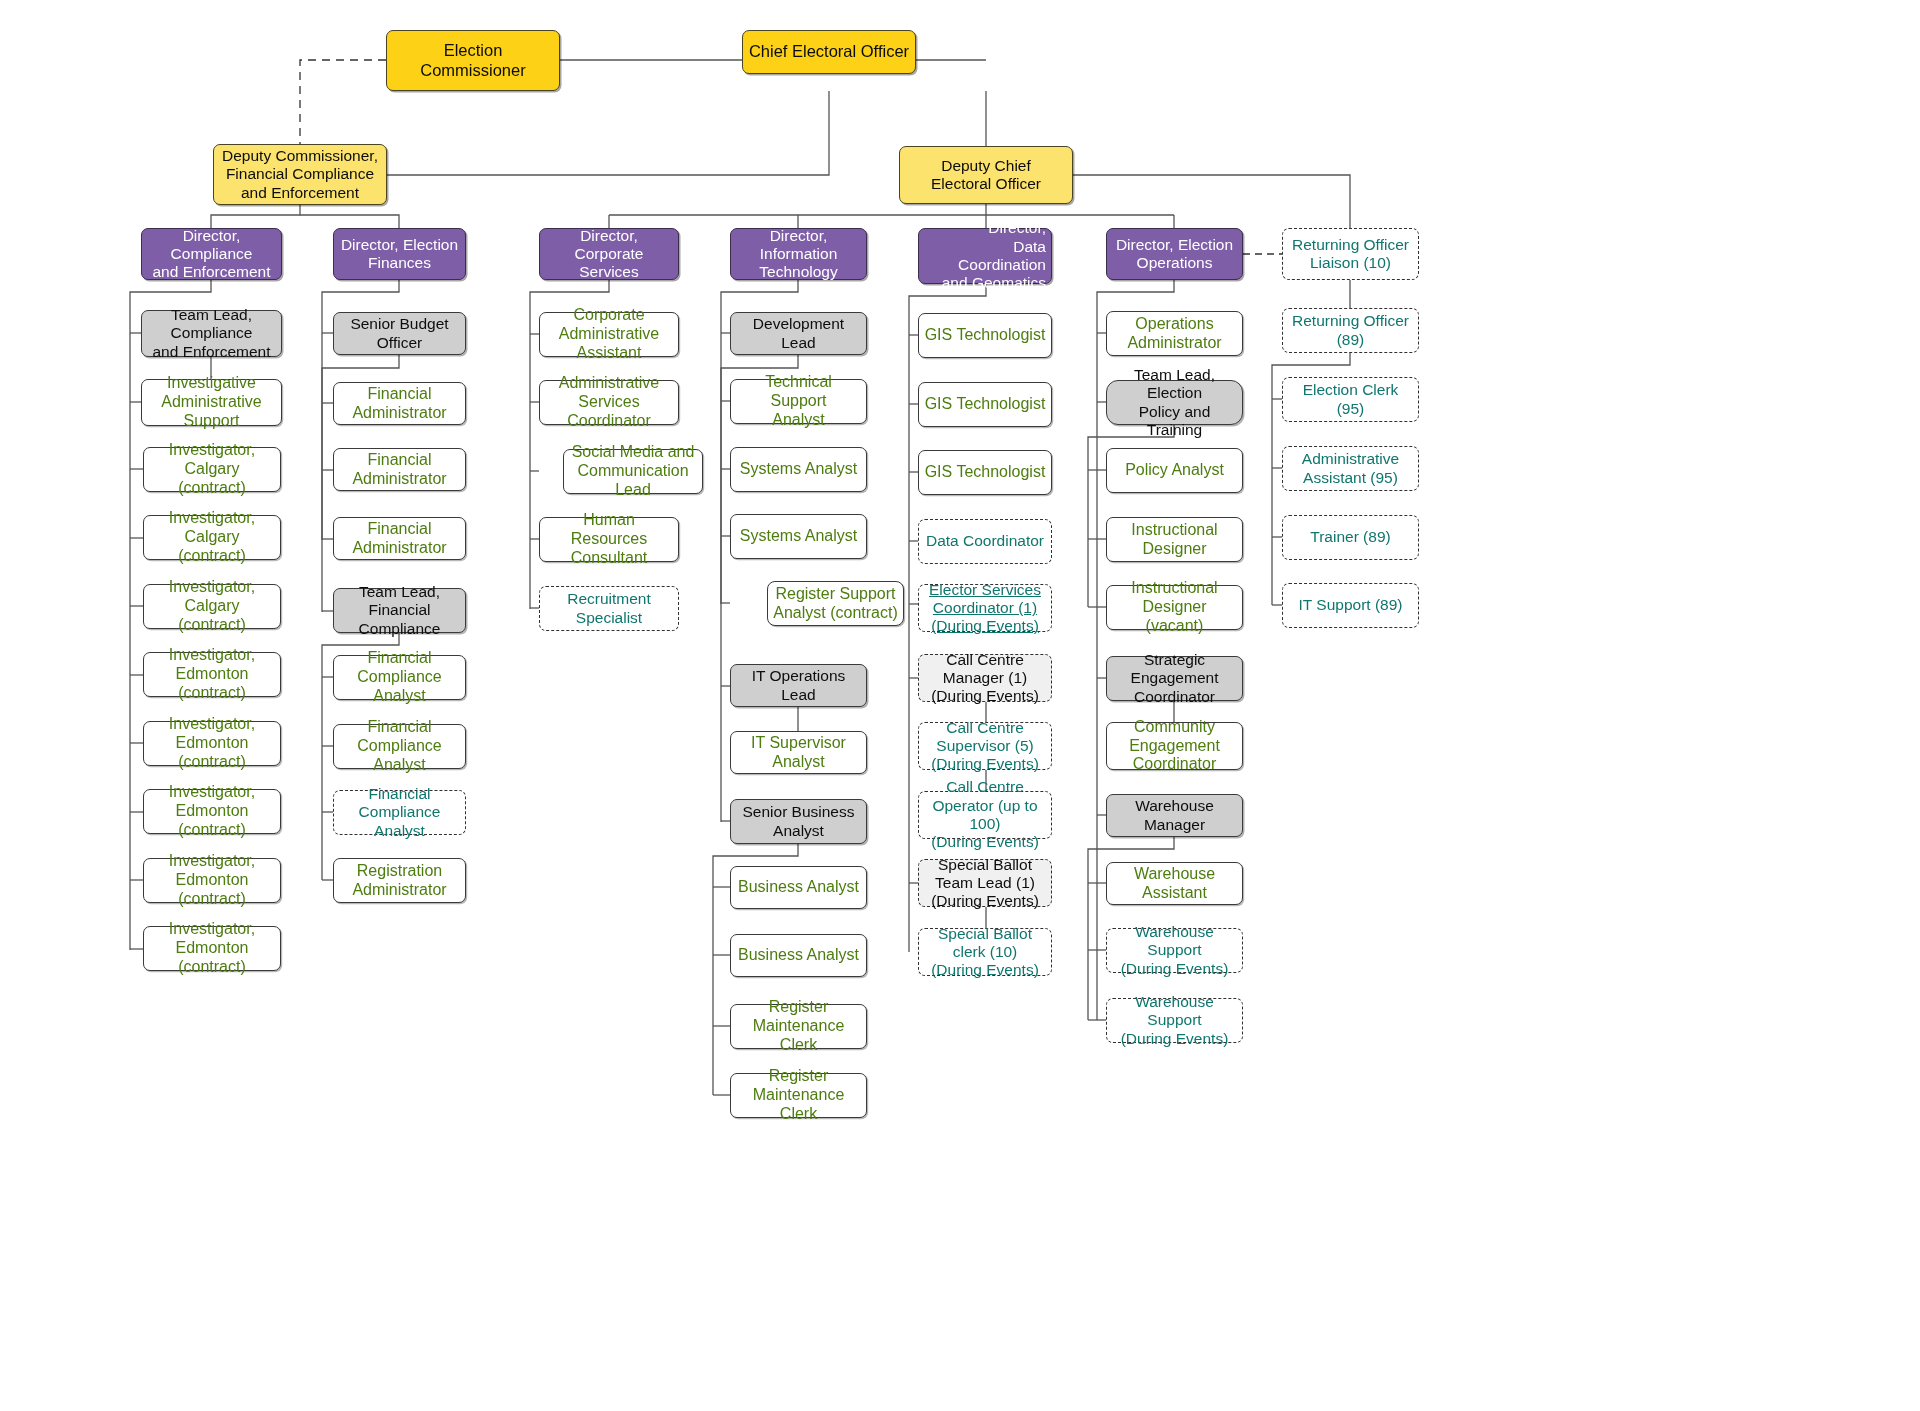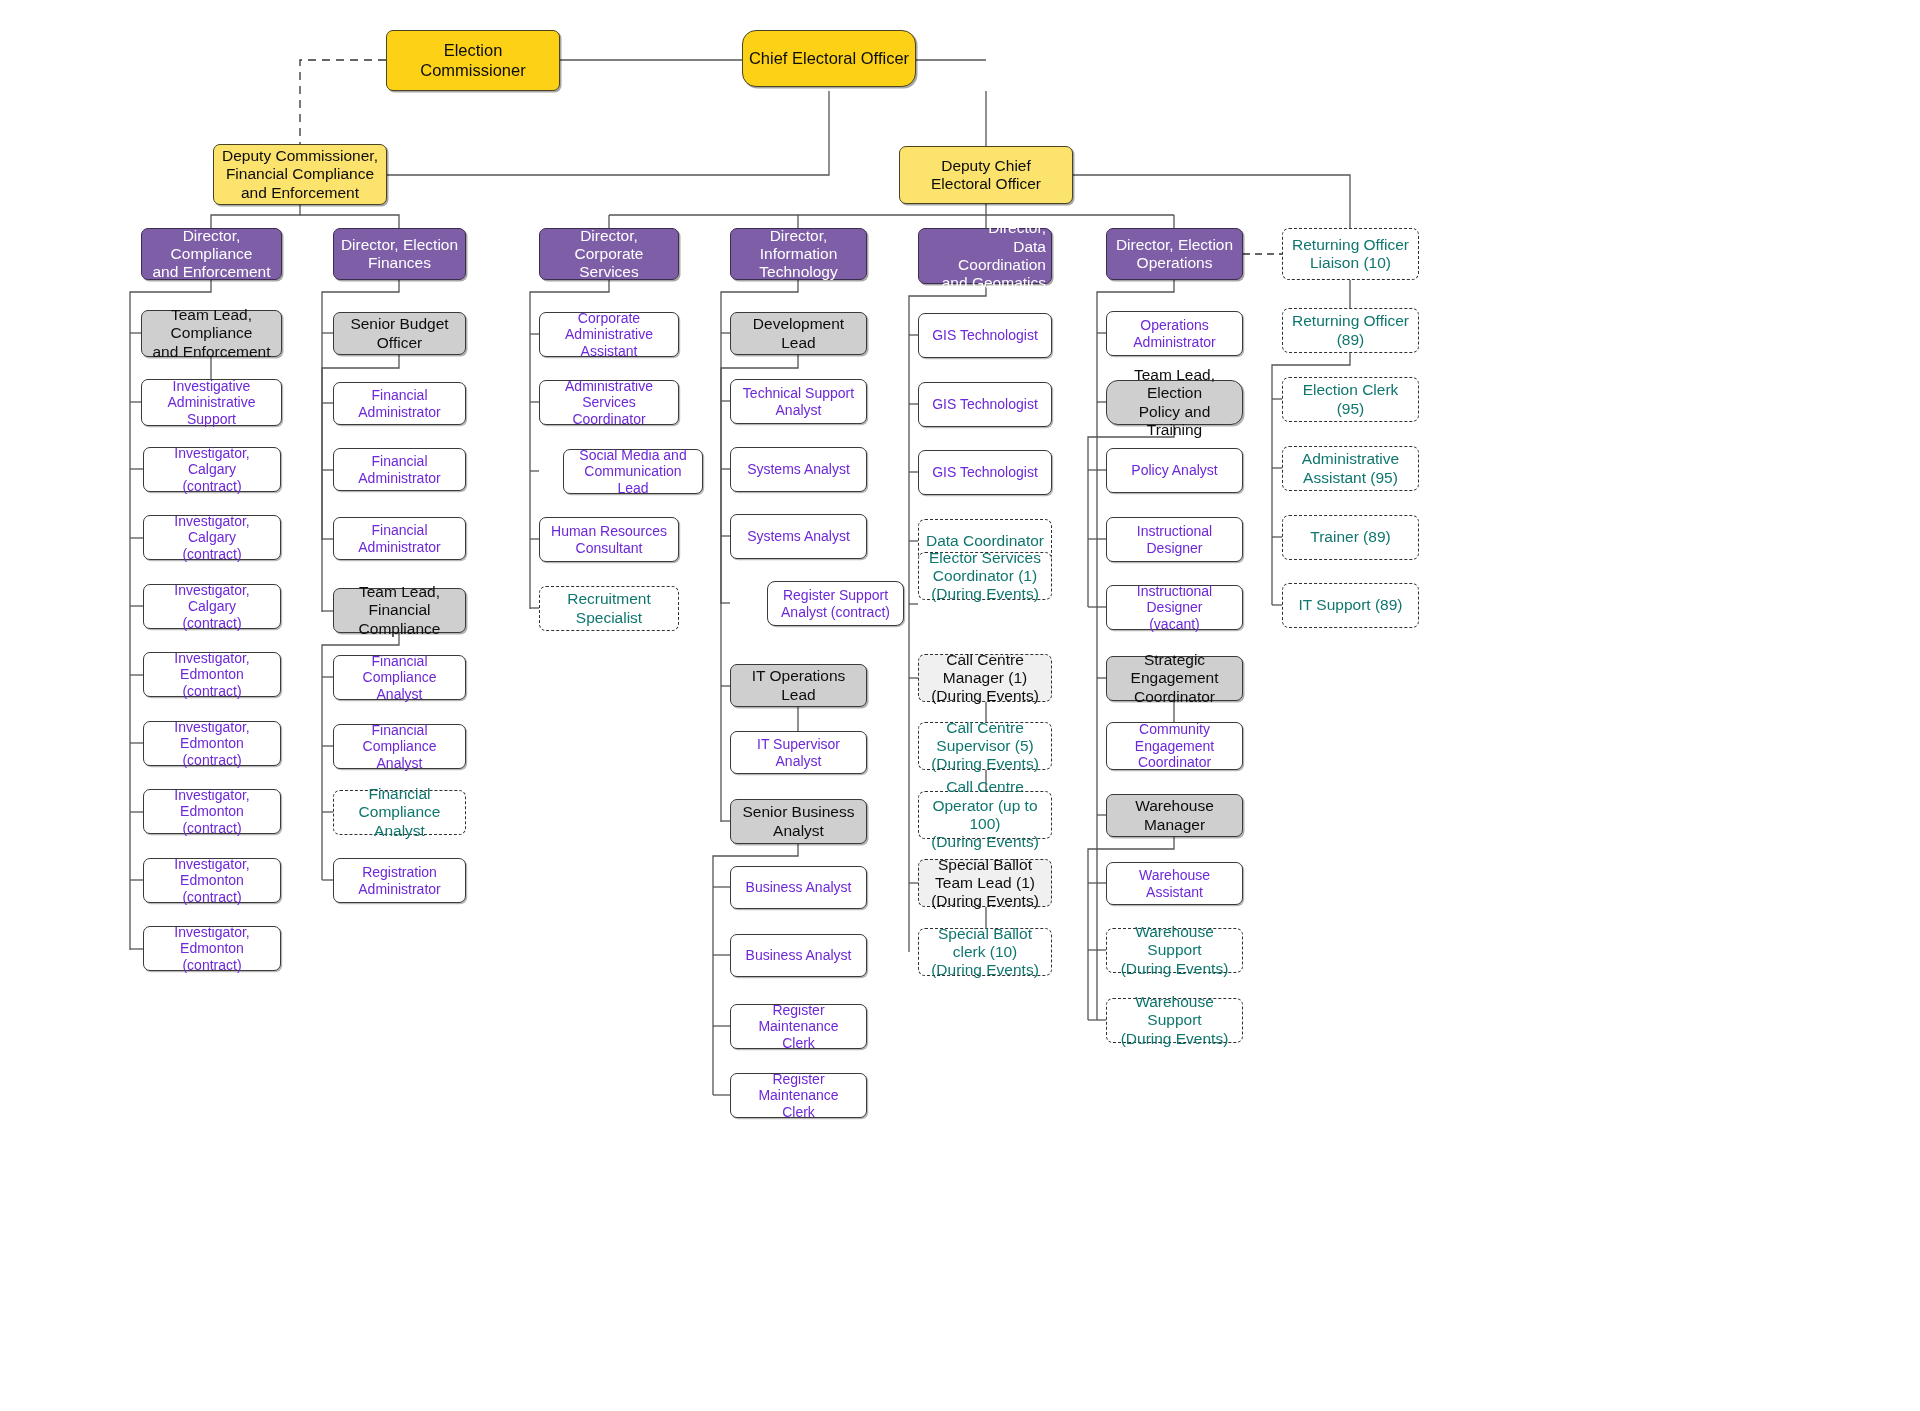--- a/index.html
+++ b/index.html
@@ -30,22 +30,22 @@
   }
   .v-purple{
     background:#7F5EA8;border:1.4px solid #3b2d4e;color:#ffffff;
     font-size:15.5px;box-shadow:1.5px 1.5px 0 rgba(0,0,0,.35);
   }
   .v-grey{
     background:#CFCFCF;border:1.4px solid #3a3a3a;color:#0d0d0d;
     font-size:15.5px;box-shadow:1.5px 1.5px 0 rgba(0,0,0,.3);
   }
   .v-white{
-    background:#ffffff;border:1.2px solid #3a3a3a;color:#6d28d9;
-    font-size:14px;box-shadow:1.2px 1.2px 0 rgba(0,0,0,.28);
+    background:#ffffff;border:1.2px solid #3a3a3a;color:#4d7c0f;
+    font-size:16px;box-shadow:1.2px 1.2px 0 rgba(0,0,0,.28);
   }
   .v-dashed{
     background:#ffffff;border:1.6px dashed #303030;color:#0f766e;
     font-size:15.5px;
   }
   .v-dashed-grey{
     background:#F0F0F0;border:1.6px dashed #303030;color:#0d0d0d;
     font-size:15.5px;
   }
 </style>
@@ -172,21 +172,21 @@
       <path d="M1272 468 H1282"></path>
       <path d="M1272 537 H1282"></path>
       <path d="M1272 605 H1282"></path>
 
       <path d="M1243 254 H1282" stroke="#333" stroke-dasharray="7 5"></path>
     </g>
   </svg>
 
   <div id="nodes-layer">
       <div class="node v-yellow" style="left: 386px; top: 30px; width: 174px; height: 61px;">Election Commissioner</div>
-      <div class="node v-yellow" style="left: 742px; top: 30px; width: 174px; height: 57px; border-radius: 14px;">Chief Electoral Officer</div>
+      <div class="node v-yellow" style="left: 742px; top: 30px; width: 174px; height: 44px;">Chief Electoral Officer</div>
       <div class="node v-yellow-light" style="left: 213px; top: 144px; width: 174px; height: 61px;">Deputy Commissioner,
 Financial Compliance
 and Enforcement</div>
       <div class="node v-yellow-light" style="left: 899px; top: 146px; width: 174px; height: 58px;">Deputy Chief
 Electoral Officer</div>
       <div class="node v-purple" style="left: 141px; top: 228px; width: 141px; height: 52px;">Director, Compliance
 and Enforcement</div>
       <div class="node v-purple" style="left: 333px; top: 228px; width: 133px; height: 52px;">Director, Election
 Finances</div>
       <div class="node v-purple" style="left: 539px; top: 228px; width: 140px; height: 52px;">Director, Corporate
@@ -256,21 +256,21 @@
       <div class="node v-white" style="left: 730px; top: 866px; width: 137px; height: 43px;">Business Analyst</div>
       <div class="node v-white" style="left: 730px; top: 934px; width: 137px; height: 43px;">Business Analyst</div>
       <div class="node v-white" style="left: 730px; top: 1004px; width: 137px; height: 45px;">Register Maintenance
 Clerk</div>
       <div class="node v-white" style="left: 730px; top: 1073px; width: 137px; height: 45px;">Register Maintenance
 Clerk</div>
       <div class="node v-white" style="left: 918px; top: 313px; width: 134px; height: 45px;">GIS Technologist</div>
       <div class="node v-white" style="left: 918px; top: 382px; width: 134px; height: 45px;">GIS Technologist</div>
       <div class="node v-white" style="left: 918px; top: 450px; width: 134px; height: 45px;">GIS Technologist</div>
       <div class="node v-dashed" style="left: 918px; top: 519px; width: 134px; height: 45px;">Data Coordinator</div>
-      <div class="node v-dashed" style="left: 918px; top: 552px; width: 134px; height: 48px;">Elector Services
+      <div class="node v-dashed" style="left: 918px; top: 584px; width: 134px; height: 48px; text-decoration: underline;">Elector Services
 Coordinator (1)
 (During Events)</div>
       <div class="node v-dashed-grey" style="left: 918px; top: 654px; width: 134px; height: 48px;">Call Centre
 Manager (1)
 (During Events)</div>
       <div class="node v-dashed" style="left: 918px; top: 722px; width: 134px; height: 48px;">Call Centre
 Supervisor (5)
 (During Events)</div>
       <div class="node v-dashed" style="left: 918px; top: 791px; width: 134px; height: 48px;">Call Centre
 Operator (up to 100)

